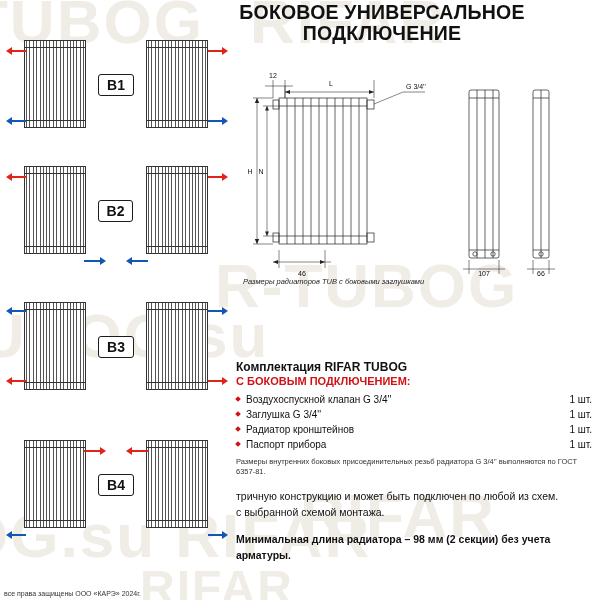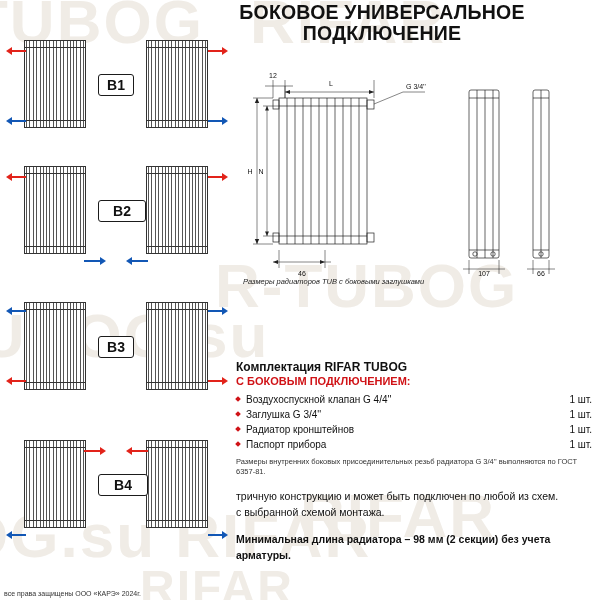--- a/index.html
+++ b/index.html
@@ -241,21 +241,21 @@
       <div class="head"></div>
   </div>
   <div class="arrow red right" style="left:208px;top:16px;width:20px;">
     <div class="line" style="left:0;right:5px;"></div>
       <div class="head"></div>
   </div>
   <div class="arrow blue left" style="left:126px;top:100px;width:22px;">
     <div class="line" style="left:5px;right:0;"></div>
       <div class="head"></div>
   </div>
-  <div class="label-box" style="left:98px;top:40px;width:48px;height:22px;">B2</div>
+  <div class="label-box" style="left:98px;top:40px;width:35px;height:22px;">B2</div>
 </div>
 
 <div class="scheme-col" style="left:0;top:296px;width:236px;height:104px;">
   <div class="rad" style="left:24px;top:6px;width:62px;height:88px;">
     <div class="fins">
       <div class="fin"></div>
         <div class="fin"></div>
       <div class="fin"></div>
         <div class="fin"></div>
       <div class="fin"></div>
@@ -341,21 +341,21 @@
       <div class="head"></div>
   </div>
   <div class="arrow red left" style="left:126px;top:16px;width:22px;">
     <div class="line" style="left:5px;right:0;"></div>
       <div class="head"></div>
   </div>
   <div class="arrow blue right" style="left:208px;top:100px;width:20px;">
     <div class="line" style="left:0;right:5px;"></div>
       <div class="head"></div>
   </div>
-  <div class="label-box" style="left:98px;top:40px;width:50px;height:22px;">B4</div>
+  <div class="label-box" style="left:98px;top:40px;width:36px;height:22px;">B4</div>
 </div>
 
 <div class="tech">
   <svg width="210" height="205" viewBox="0 0 210 205">
     <g stroke="#222" fill="none" stroke-width="0.7">
 
       <rect x="36" y="26" width="88" height="146"></rect>
 
       <line x1="44" y1="26" x2="44" y2="172"></line>
       <line x1="52" y1="26" x2="52" y2="172"></line>
@@ -454,21 +454,21 @@
     <text x="86" y="194" font-size="7" fill="#111" text-anchor="middle">66</text>
   </svg>
 </div>
 
 <div class="txt">
   <div class="h1">Комплектация RIFAR TUBOG</div>
   <div class="h2">С БОКОВЫМ ПОДКЛЮЧЕНИЕМ:</div>
   <ul>
     <li>
       <span class="bullet"></span>
-      <span>Воздухоспускной клапан G 4/4''</span>
+      <span>Воздухоспускной клапан G 3/4''</span>
       <span class="qty">1 шт.</span>
     </li>
     <li>
       <span class="bullet"></span>
       <span>Заглушка G 3/4''</span>
       <span class="qty">1 шт.</span>
     </li>
     <li>
       <span class="bullet"></span>
       <span>Радиатор кронштейнов</span>

